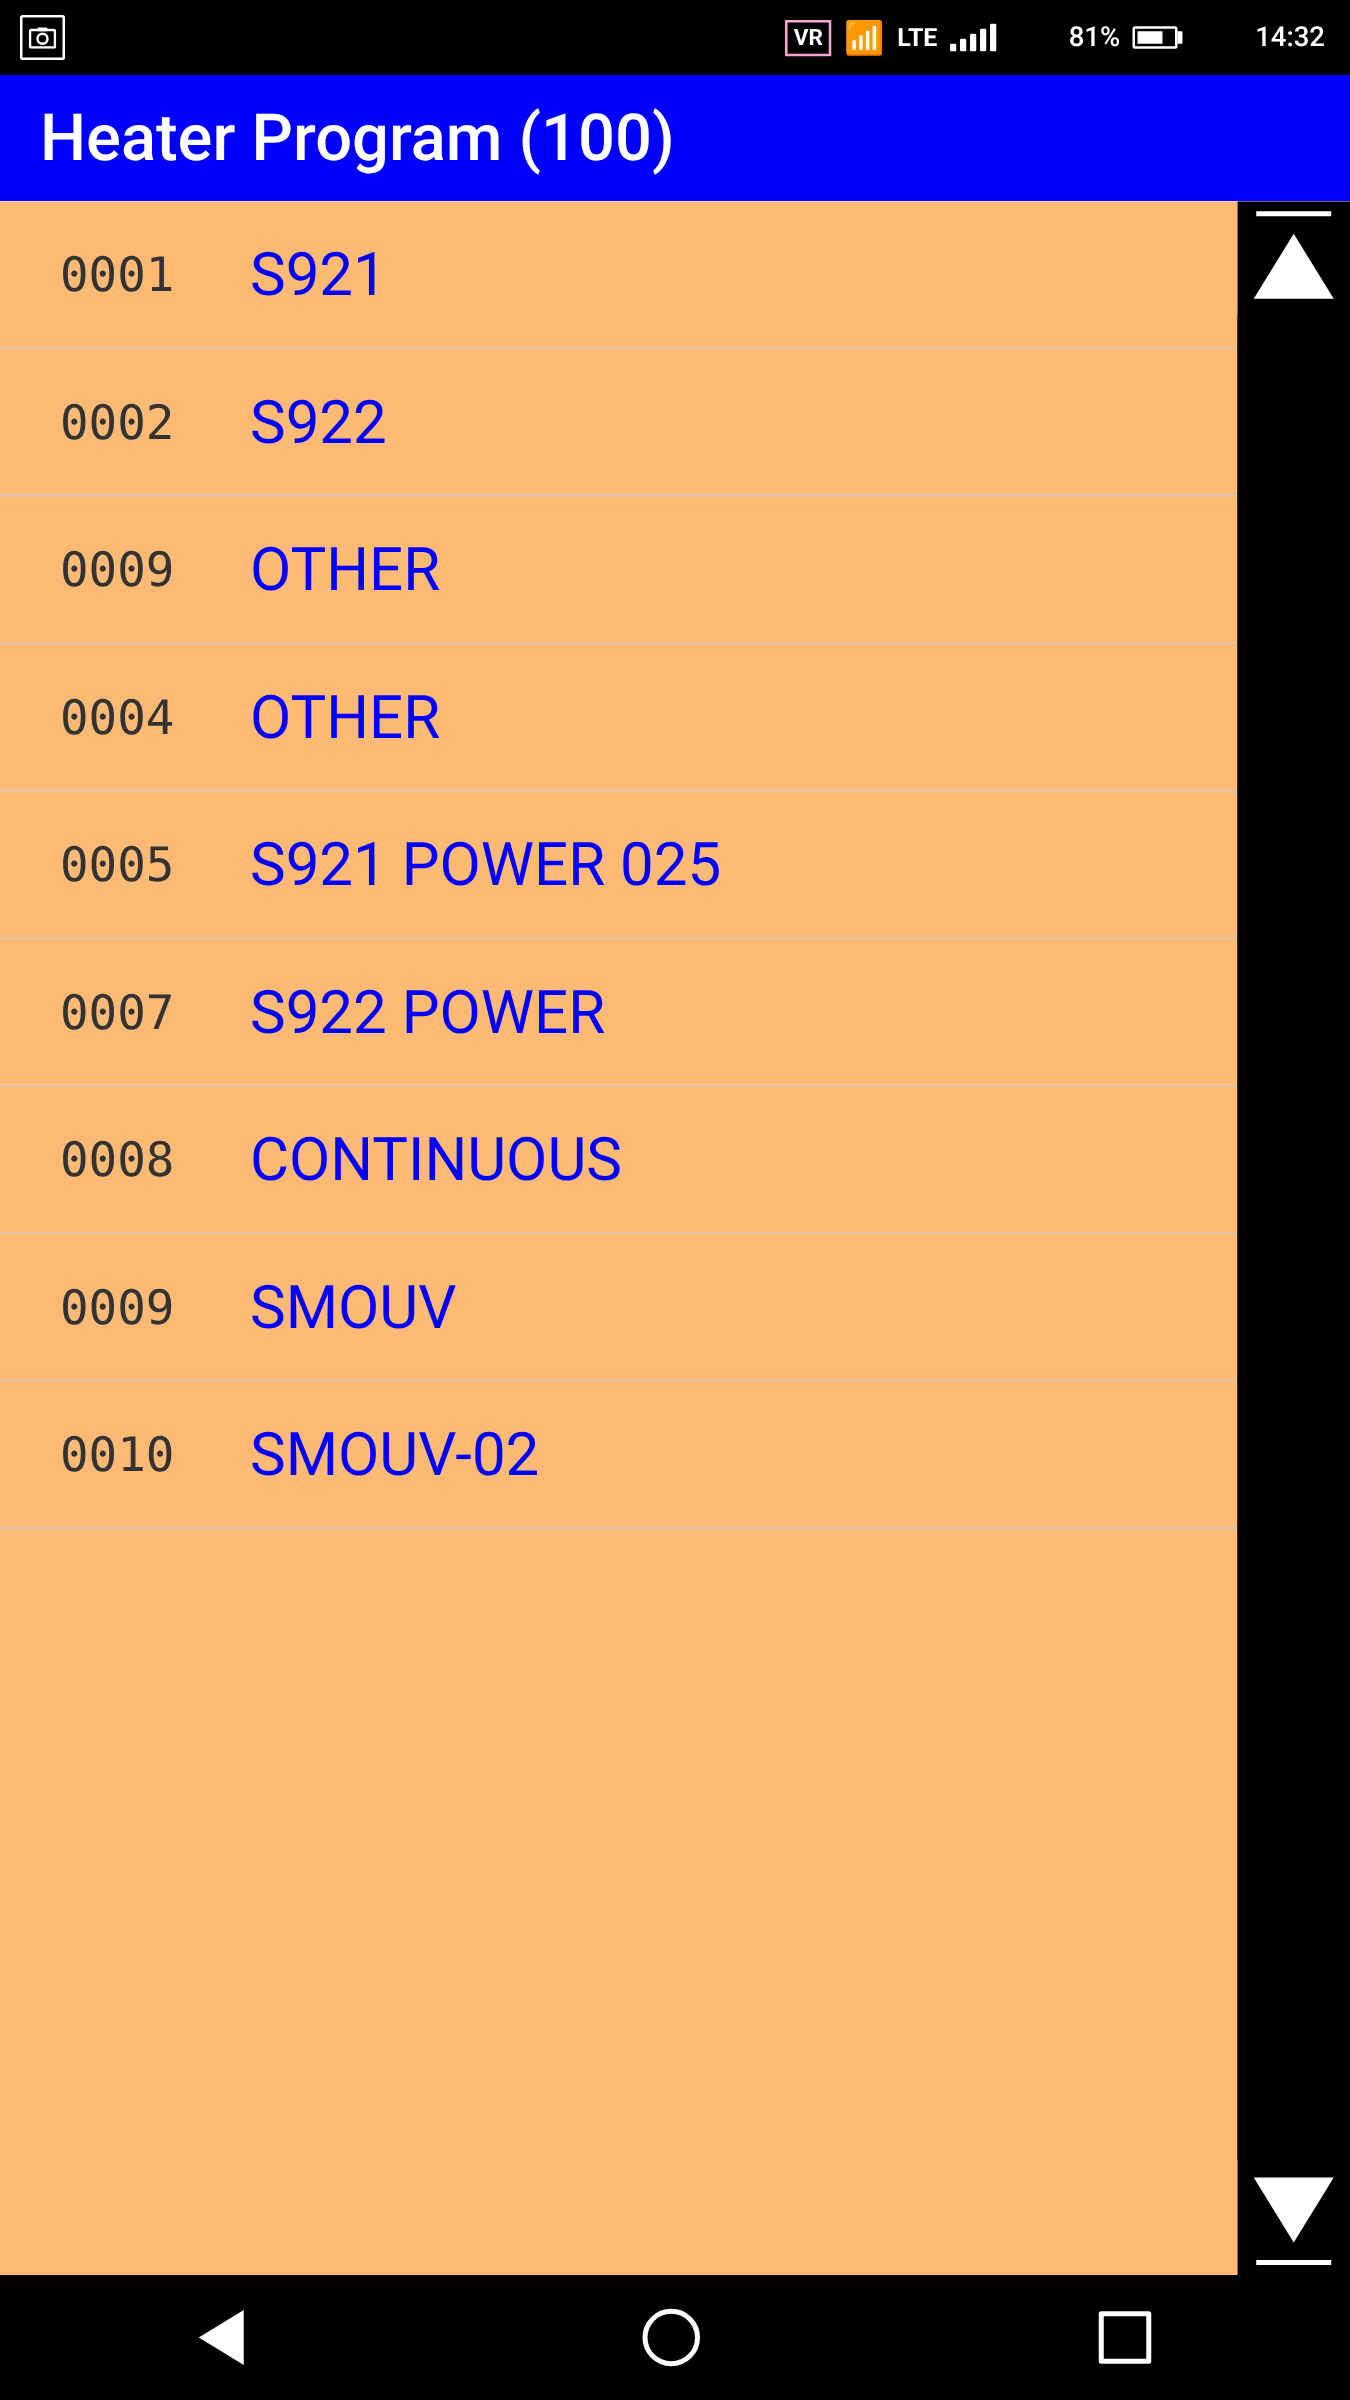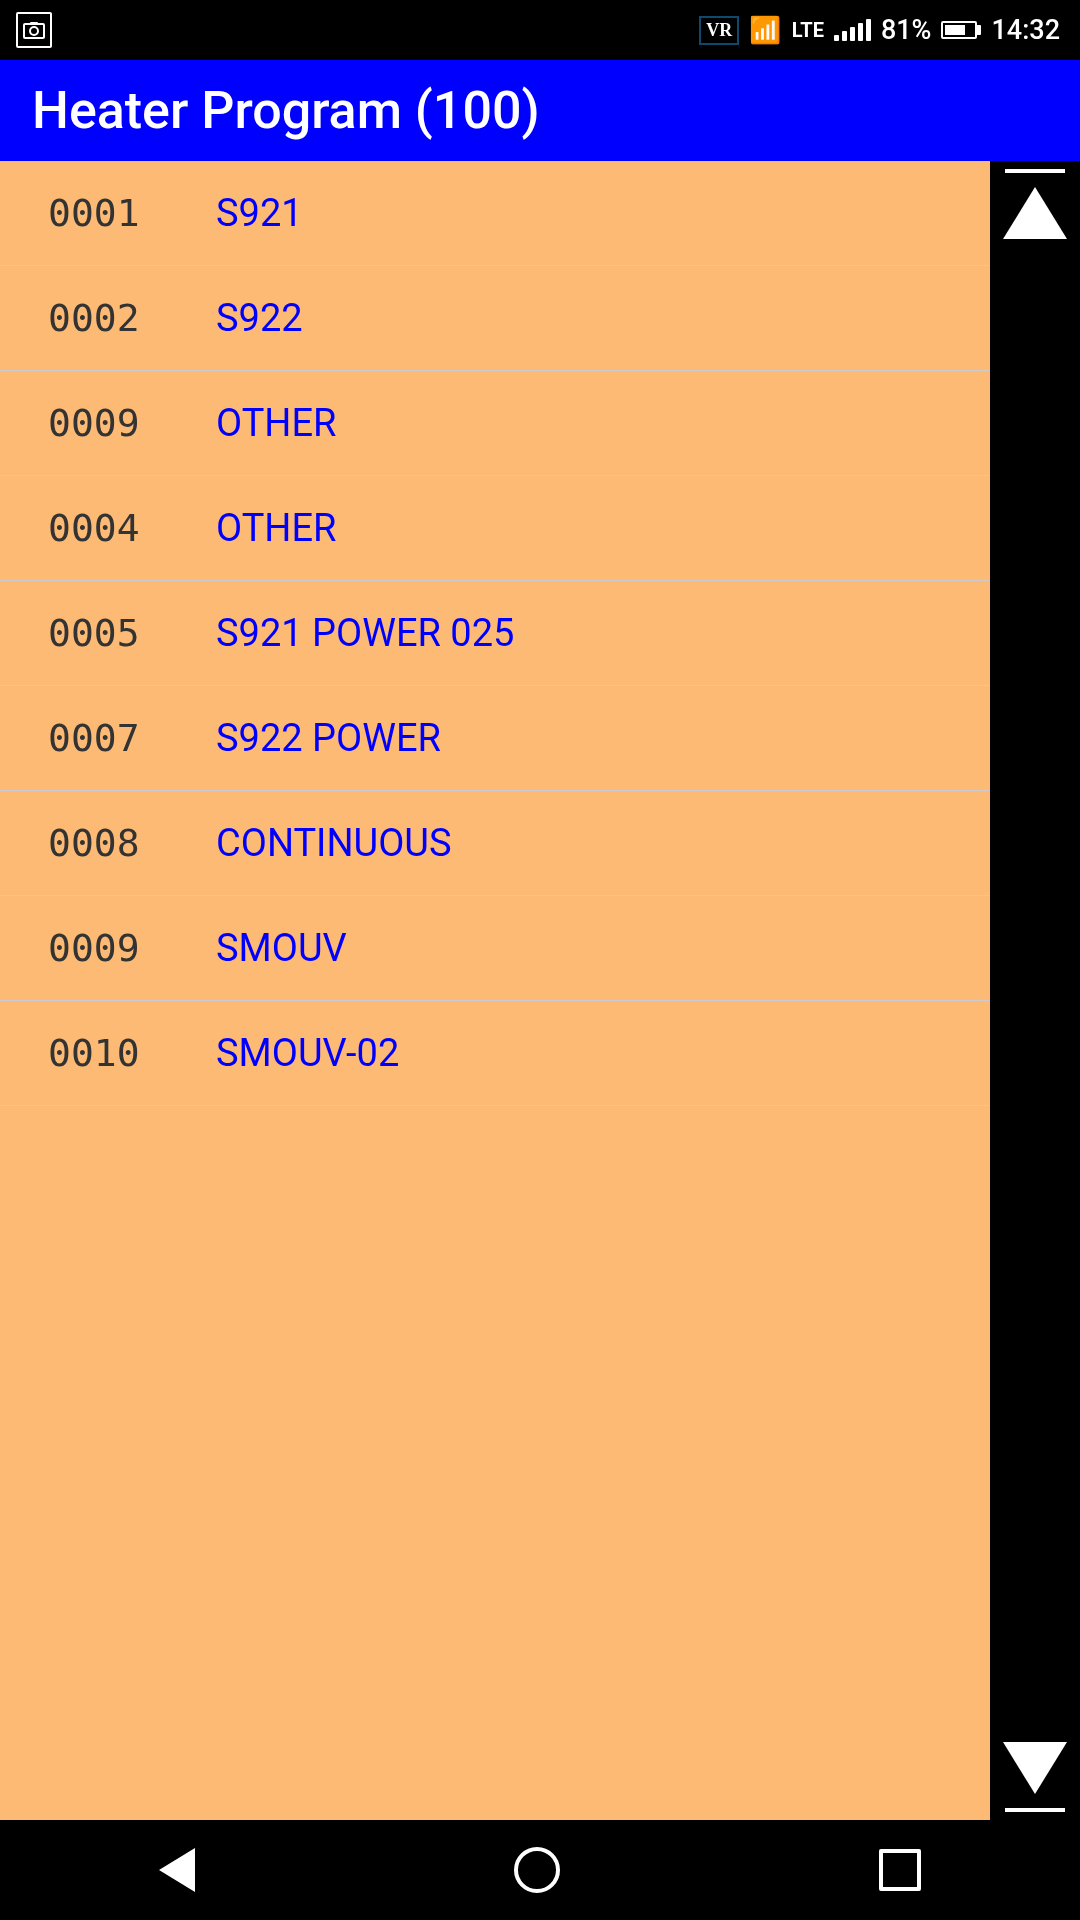--- a/index.html
+++ b/index.html
@@ -47,22 +47,23 @@
     }
 
     .status-bar-right {
       display: flex;
       align-items: center;
       gap: 10px;
     }
 
     .status-text {
       color: #fff;
-      font-size: 27px;
+      font-size: 22px;
       font-weight: 500;
+      margin-left: 48px;
     }
 
     
     .app-header {
       width: 100%;
       background: #0000FF;
       padding: 20px 32px;
       flex-shrink: 0;
     }
 
@@ -98,24 +99,24 @@
 
     .item-number {
       font-size: 38px;
       color: #333;
       font-weight: 400;
       min-width: 140px;
       font-family: monospace;
     }
 
     .item-name {
-      font-size: 38px;
+      font-size: 48px;
       color: #0000FF;
       font-weight: 400;
-      margin-left: 28px;
+      margin-left: 12px;
     }
 
     
     .scrollbar-area {
       width: 90px;
       background: #000;
       display: flex;
       flex-direction: column;
       align-items: center;
       justify-content: space-between;
@@ -264,21 +265,21 @@
     <div class="status-icon-photo">
       <svg width="22" height="18" viewBox="0 0 22 18" fill="none">
         <rect x="1" y="3" width="20" height="14" rx="1" stroke="white" stroke-width="2" fill="none"></rect>
         <circle cx="11" cy="10" r="4" stroke="white" stroke-width="2" fill="none"></circle>
         <rect x="7" y="1" width="8" height="3" rx="1" fill="white"></rect>
       </svg>
     </div>
   </div>
   <div class="status-bar-right">
 
-    <span style="color:#fff;font-size:22px;border:2px solid #0c4a6e;padding:2px 5px;font-weight:bold;font-size:18px;font-family:Liberation Serif, serif;">VR</span>
+    <span style="color:#fff;font-size:22px;border:2px solid #f9a8d4;padding:2px 5px;font-weight:bold;font-size:18px;">VR</span>
 
     <span style="color:#fff;font-size:26px;">📶</span>
 
     <span style="color:#fff;font-size:20px;font-weight:bold;">LTE</span>
 
     <div class="signal-bars">
       <div class="signal-bar" style="height:6px;"></div>
       <div class="signal-bar" style="height:10px;"></div>
       <div class="signal-bar" style="height:14px;"></div>
       <div class="signal-bar" style="height:18px;"></div>

